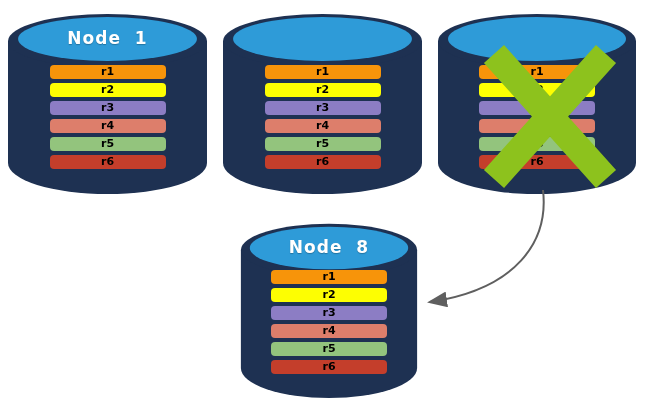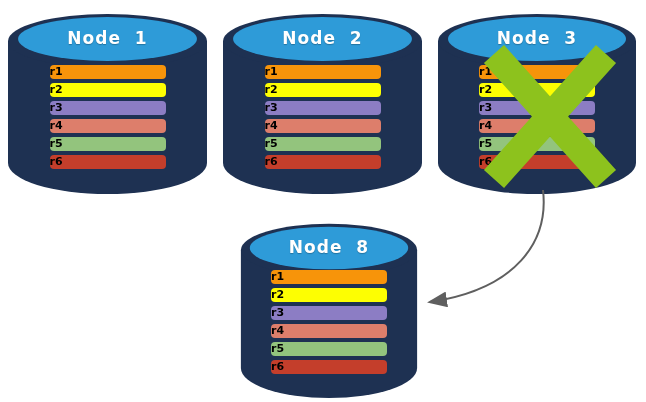--- a/index.html
+++ b/index.html
@@ -25,21 +25,21 @@
   .node-4 .node-label { top:19px; }
 
   .rows {
     position:absolute; left:0; right:0; top:57px;
     display:flex; flex-direction:column; align-items:center; gap:4px;
   }
   .node-4 .rows { top:52px; }
 
   .row {
     width:116px; height:14px; border-radius:4px;
-    text-align:left; font-size:11px; font-weight:bold;
+    text-align:center; font-size:11px; font-weight:bold;
     line-height:14px; color:#000000;
   }
 
   .x-overlay { position:absolute; inset:0; width:100%; height:100%; display:block; }
   .arrow-layer { position:absolute; left:0; top:0; width:646px; height:402px; pointer-events:none; }
 </style>
 </head>
 <body>
 
 <div class="canvas">
@@ -60,38 +60,36 @@
       <div class="row" style="background-color: rgb(196, 62, 43);">r6</div>
     </div>
   </div>
 
   <div class="node node-2">
     <svg class="cyl" viewBox="0 0 200 188" preserveAspectRatio="none">
       <path d="M 1 33 L 1 155 A 99 31 0 0 0 199 155 L 199 33 Z" style="fill: rgb(30, 49, 82);"></path>
       <ellipse cx="100" cy="33" rx="99" ry="27" style="fill: rgb(30, 49, 82);"></ellipse>
       <ellipse cx="100" cy="31" rx="89" ry="22" style="fill: rgb(46, 155, 216);"></ellipse>
     </svg>
-    <div class="node-label">Node  2</div>
     <div class="rows">
       <div class="row" style="background-color: rgb(247, 148, 10);">r1</div>
       <div class="row" style="background-color: rgb(253, 254, 2);">r2</div>
       <div class="row" style="background-color: rgb(140, 125, 196);">r3</div>
       <div class="row" style="background-color: rgb(221, 126, 107);">r4</div>
       <div class="row" style="background-color: rgb(147, 196, 125);">r5</div>
       <div class="row" style="background-color: rgb(196, 62, 43);">r6</div>
     </div>
   </div>
 
   <div class="node node-3">
     <svg class="cyl" viewBox="0 0 200 188" preserveAspectRatio="none">
       <path d="M 1 33 L 1 155 A 99 31 0 0 0 199 155 L 199 33 Z" style="fill: rgb(30, 49, 82);"></path>
       <ellipse cx="100" cy="33" rx="99" ry="27" style="fill: rgb(30, 49, 82);"></ellipse>
       <ellipse cx="100" cy="31" rx="89" ry="22" style="fill: rgb(46, 155, 216);"></ellipse>
     </svg>
-    <div class="node-label">Node  3</div>
     <div class="rows">
       <div class="row" style="background-color: rgb(247, 148, 10);">r1</div>
       <div class="row" style="background-color: rgb(253, 254, 2);">r2</div>
       <div class="row" style="background-color: rgb(140, 125, 196);">r3</div>
       <div class="row" style="background-color: rgb(221, 126, 107);">r4</div>
       <div class="row" style="background-color: rgb(147, 196, 125);">r5</div>
       <div class="row" style="background-color: rgb(196, 62, 43);">r6</div>
     </div>
     <svg class="x-overlay" viewBox="0 0 200 188" preserveAspectRatio="none">
       <path d="M 57 46 L 169 171 M 169 46 L 57 171" stroke-width="27" stroke-linecap="butt" fill="none" style="stroke: rgb(141, 194, 29);"></path>

